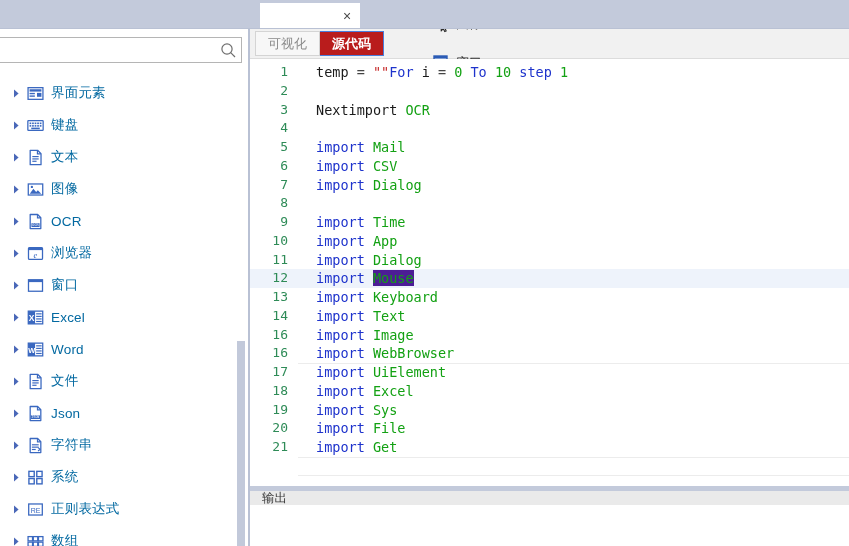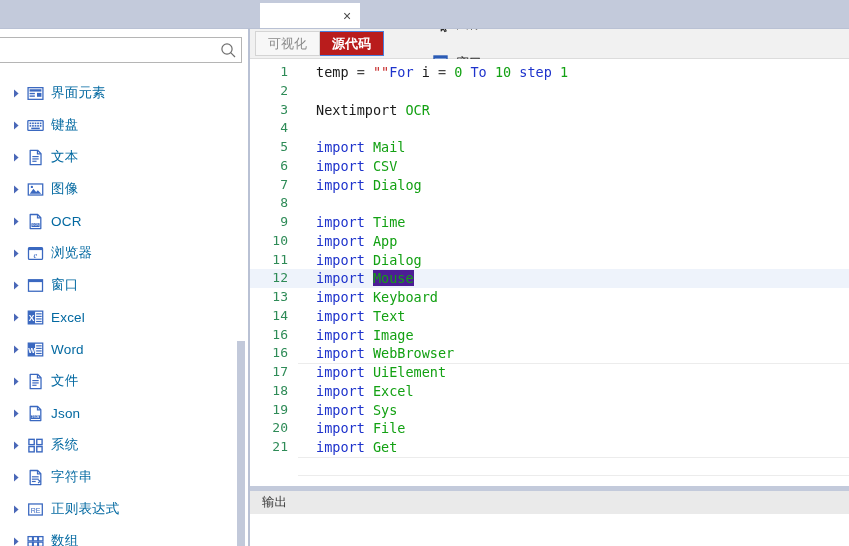--- a/index.html
+++ b/index.html
@@ -270,21 +270,21 @@
     left: 0; right: 0;
     top: 457px;
     height: 5px;
     background: #c3cadb;
     cursor: row-resize;
   }
   .output-header {
     position: absolute;
     left: 0; right: 0;
     top: 462px;
-    height: 23px;
+    height: 14px;
     background: #eaeaea;
     display: flex;
     align-items: center;
     padding-left: 12px;
     box-sizing: border-box;
   }
   .output-header-label {
     font-size: 12.5px;
     color: #3a3a3a;
   }
@@ -503,45 +503,45 @@
           <span class="tree-label">Json</span>
         </div>
         <div class="tree-item">
           <span class="caret">
             <svg width="7" height="9" viewBox="0 0 7 9">
               <path d="M1 0.6 L5.6 4.5 L1 8.4 Z" fill="#4a68b8"></path>
             </svg>
           </span>
           <span class="tree-icon">
             <svg width="17" height="17" viewBox="0 0 16 16">
-              <rect x="1.8" y="2.2" width="5" height="5" fill="none" stroke="#3a68c0" stroke-width="1.3"></rect>
-              <rect x="9.2" y="2.2" width="5" height="5" fill="none" stroke="#3a68c0" stroke-width="1.3"></rect>
-              <rect x="1.8" y="9" width="5" height="5" fill="none" stroke="#3a68c0" stroke-width="1.3"></rect>
-              <rect x="9.2" y="9" width="5" height="5" fill="none" stroke="#3a68c0" stroke-width="1.3"></rect>
-            </svg>
-          </span>
-          <span class="tree-label">系统</span>
-        </div>
-        <div class="tree-item">
-          <span class="caret">
-            <svg width="7" height="9" viewBox="0 0 7 9">
-              <path d="M1 0.6 L5.6 4.5 L1 8.4 Z" fill="#4a68b8"></path>
-            </svg>
-          </span>
-          <span class="tree-icon">
-            <svg width="17" height="17" viewBox="0 0 16 16">
               <path d="M3 1.4 H10 L13 4.4 V14.6 H3 Z" fill="#fff" stroke="#3a68c0" stroke-width="1.2" stroke-linejoin="round"></path>
               <path d="M9.8 1.6 V4.6 H12.8" fill="none" stroke="#3a68c0" stroke-width="1"></path>
               <rect x="4.6" y="6.8" width="6.4" height="1.1" fill="#3a68c0"></rect>
               <rect x="4.6" y="9" width="6.4" height="1.1" fill="#3a68c0"></rect>
               <rect x="4.6" y="11.2" width="3.6" height="1.1" fill="#3a68c0"></rect>
               <path d="M10.4 10 l2 1.6 l-2 1.6" fill="none" stroke="#3a68c0" stroke-width="1.1"></path>
             </svg>
           </span>
           <span class="tree-label">字符串</span>
+        </div>
+        <div class="tree-item">
+          <span class="caret">
+            <svg width="7" height="9" viewBox="0 0 7 9">
+              <path d="M1 0.6 L5.6 4.5 L1 8.4 Z" fill="#4a68b8"></path>
+            </svg>
+          </span>
+          <span class="tree-icon">
+            <svg width="17" height="17" viewBox="0 0 16 16">
+              <rect x="1.8" y="2.2" width="5" height="5" fill="none" stroke="#3a68c0" stroke-width="1.3"></rect>
+              <rect x="9.2" y="2.2" width="5" height="5" fill="none" stroke="#3a68c0" stroke-width="1.3"></rect>
+              <rect x="1.8" y="9" width="5" height="5" fill="none" stroke="#3a68c0" stroke-width="1.3"></rect>
+              <rect x="9.2" y="9" width="5" height="5" fill="none" stroke="#3a68c0" stroke-width="1.3"></rect>
+            </svg>
+          </span>
+          <span class="tree-label">系统</span>
         </div>
         <div class="tree-item">
           <span class="caret">
             <svg width="7" height="9" viewBox="0 0 7 9">
               <path d="M1 0.6 L5.6 4.5 L1 8.4 Z" fill="#4a68b8"></path>
             </svg>
           </span>
           <span class="tree-icon">
             <svg width="17" height="17" viewBox="0 0 16 16">
               <rect x="1.6" y="2.8" width="12.8" height="10.4" fill="none" stroke="#3a68c0" stroke-width="1.2"></rect>

